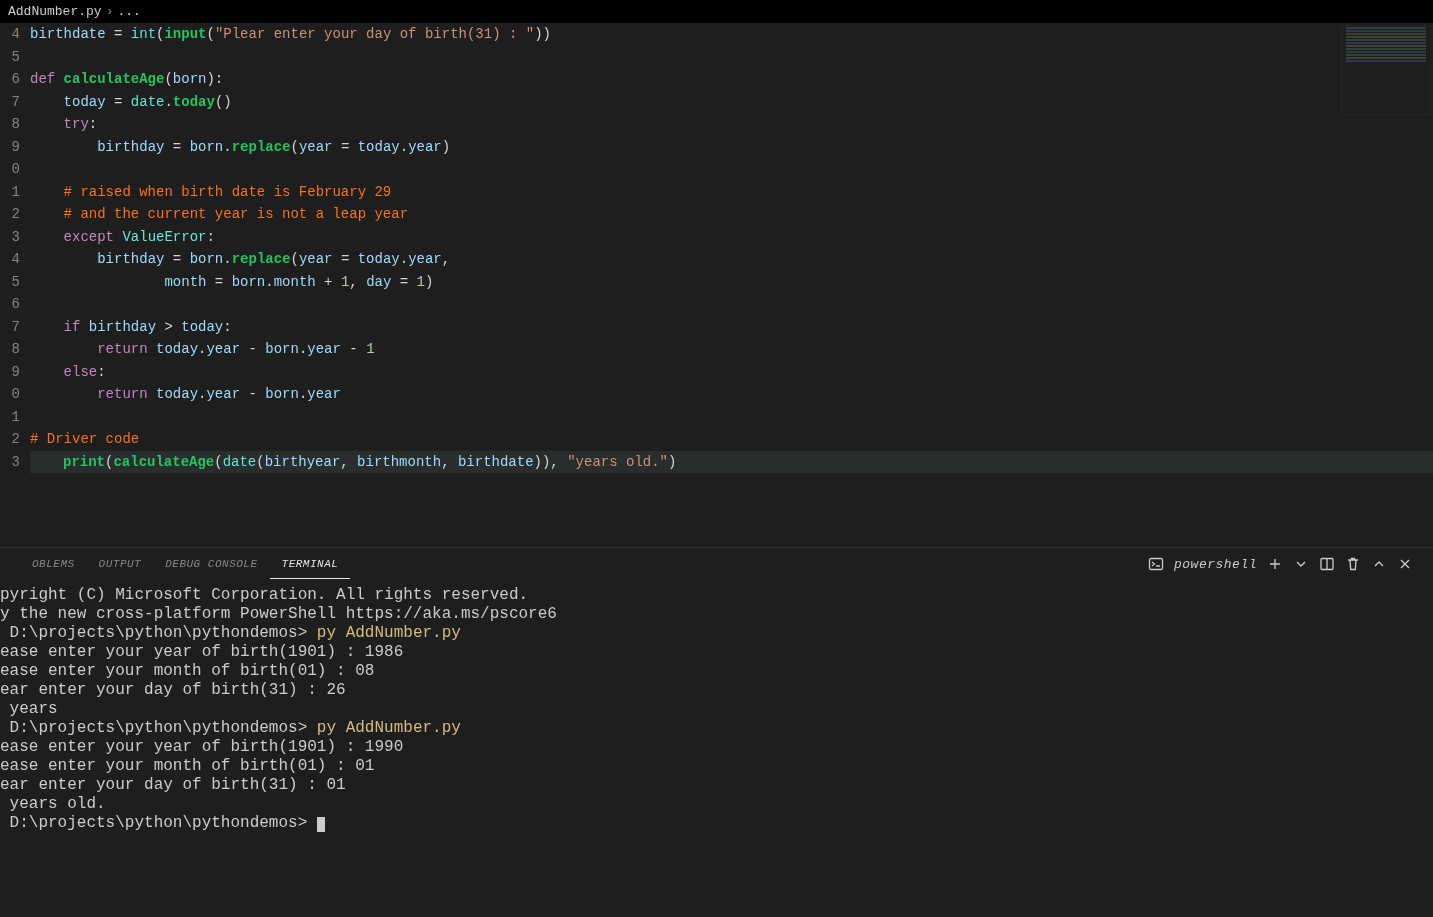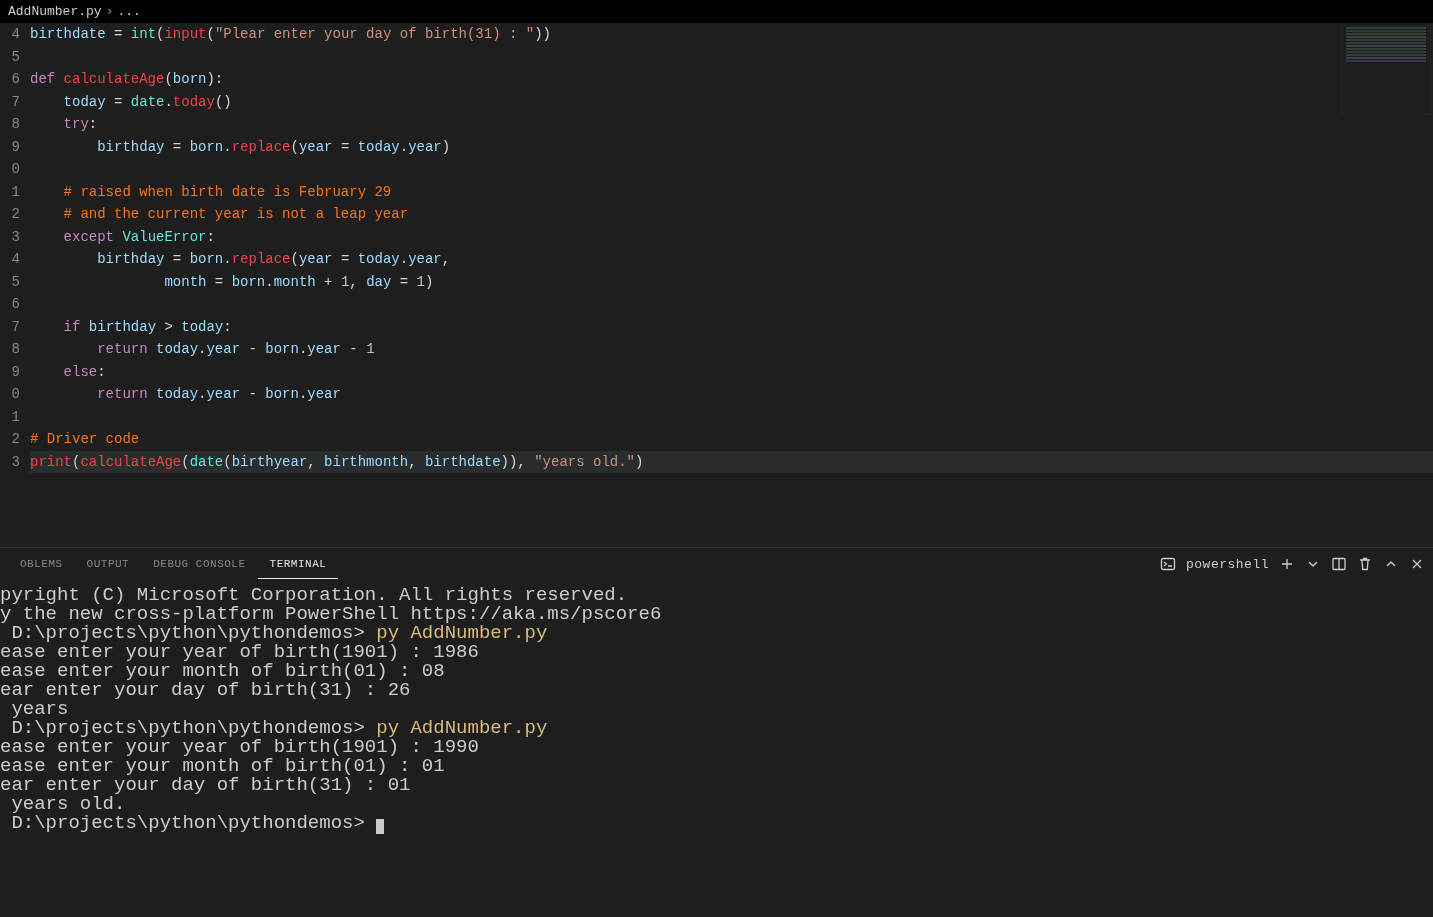--- a/index.html
+++ b/index.html
@@ -53,47 +53,48 @@
   background:linear-gradient(#1e1e1e,#1e1e1e);
   opacity:.6;
   border:1px solid #2a2a2a;
 }
 .minimap .ml { height:2px; margin:1px 4px; background:#3c5c3c; }
 .minimap .ml.b { background:#3c4c6c; }
 .minimap .ml.w { background:#555; }
 
 
 .kw { color:#c586c0; }       
-.fn { color:#ef4444; }       
+.fn { color:#22c55e;font-weight:bold; }       
 .var { color:#9cdcfe; }      
 .cls { color:#5eead4; }      
 .str { color:#ce9178; }      
 .num { color:#b5cea8; }      
 .cmt { color:#f97316; }      
 .op  { color:#d4d4d4; }
 .pun { color:#d4d4d4; }
 
 
-.hl { background:#2a2d2e; }
+.hl { background:#2a2d2e;padding-left:33px; }
 
 
 .panel {
   height:370px;
   border-top:1px solid #333;
   display:flex;
   flex-direction:column;
   background:#1e1e1e;
 }
 .panel-tabs {
   display:flex;
   align-items:center;
-  padding:0 8px;
+  padding:0 20px;
   height:32px;
   font-size:11px;
   letter-spacing:.5px;
+  font-style:italic;
 }
 .panel-tabs .tab {
   padding:8px 12px;
   color:#888;
   text-transform:uppercase;
   cursor:pointer;
 }
 .panel-tabs .tab.active {
   color:#e7e7e7;
   border-bottom:1px solid #e7e7e7;
@@ -104,21 +105,21 @@
   align-items:flex-end;
   gap:10px;
   color:#ccc;
   font-size:13px;
 }
 .panel-actions .ico { width:16px; height:16px; display:inline-flex; align-items:center; justify-content:center; color:#ccc; cursor:pointer;}
 .panel-actions svg { width:16px; height:16px; stroke:#ccc; fill:none; stroke-width:1.3; }
 .term {
   flex:1;
   padding:6px 0 2px 0;
-  font-size:19px;
+  font-size:16px;
   line-height:19px;
   color:#cccccc;
   white-space:pre;
   overflow:hidden;
 }
 .term .ylw { color:#d7ba7d; }
 .term .cursor {
   display:inline-block;
   width:8px; height:15px;
   background:#cccccc;

